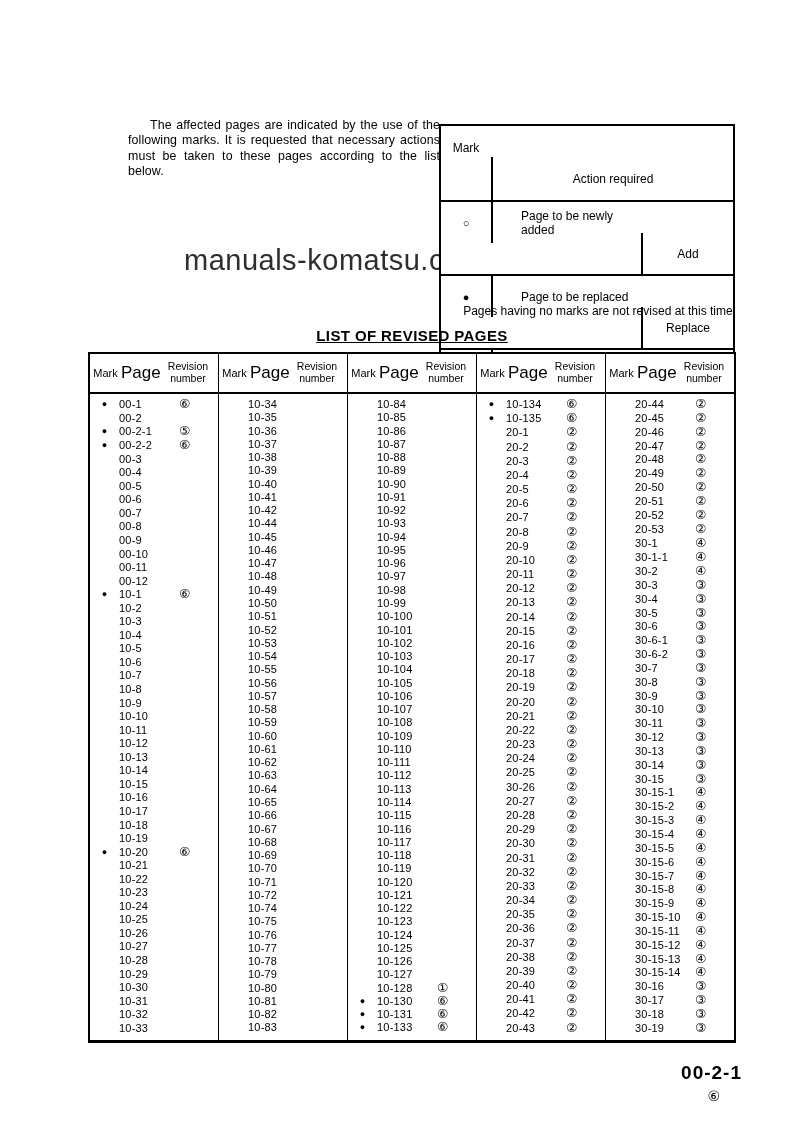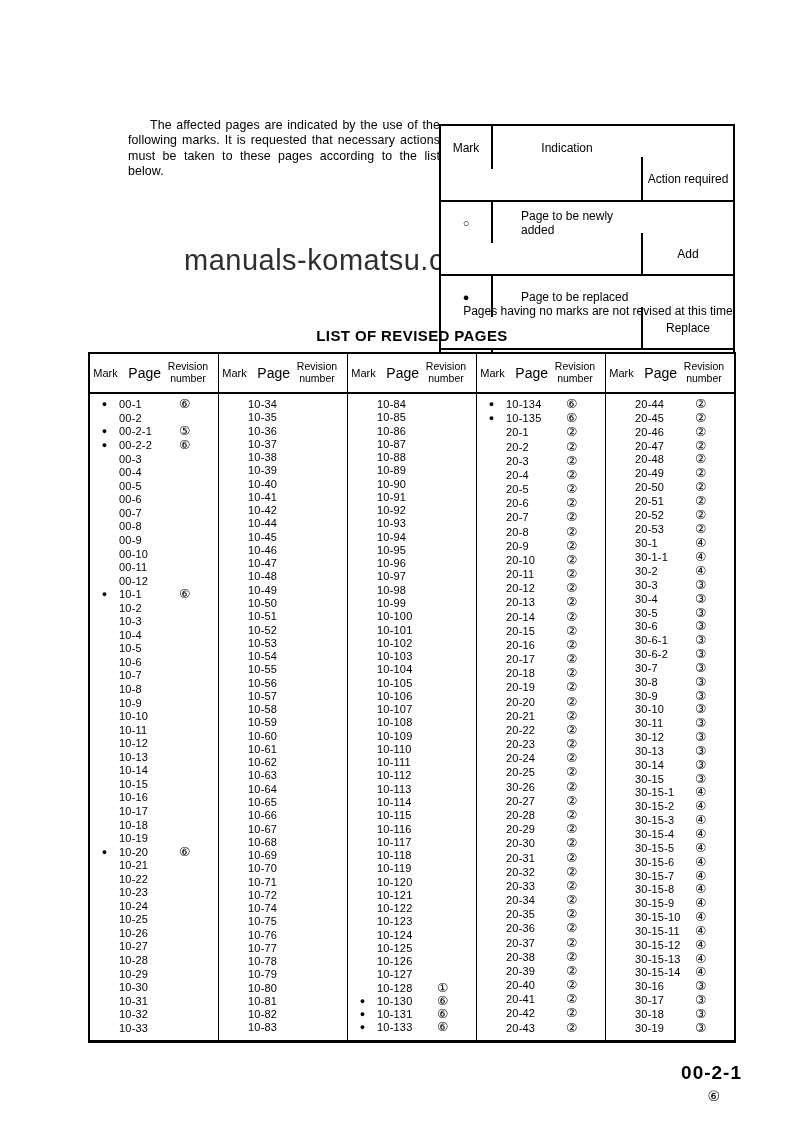--- a/index.html
+++ b/index.html
@@ -47,37 +47,37 @@
 
   
   #note {
     position: absolute; left: 435px; top: 304px; width: 301px;
     font-size: 12px; text-align: right; white-space: nowrap;
   }
 
   
   #list-title {
     position: absolute; left: 88px; top: 327px; width: 648px;
-    text-align: center; font-weight: bold; font-size: 15px; letter-spacing: 0.4px;
+    text-align: center; font-weight: bold; font-size: 15px; letter-spacing: 0.4px; text-decoration: underline;
   }
 
   
   #revised {
     position: absolute; left: 88px; top: 352px; width: 648px; height: 691px;
     border: 2px solid #000; border-bottom-width: 3px;
     box-sizing: border-box; display: flex; flex-direction: column; background: #fff;
   }
   #rev-header { display: flex; height: 38px; border-bottom: 2px solid #000; flex: none; }
   .hgroup {
     flex: 1; display: flex; align-items: center;
     border-left: 1.5px solid #000; box-sizing: border-box;
   }
   .hgroup:first-child { border-left: none; }
   .h-mark { width: 31px; text-align: center; font-size: 11px; flex: none; }
-  .h-page { width: 40px; text-align: right; font-size: 14px; flex: none; }
+  .h-page { width: 40px; text-align: left; font-size: 17px; flex: none; }
   .h-rev  { flex: 1; text-align: center; font-size: 10.5px; line-height: 1.1; padding-right: 3px; }
 
   #rev-body { display: flex; flex: 1; min-height: 0; }
   .tcol {
     flex: 1; border-left: 1.5px solid #000; box-sizing: border-box;
     display: flex; flex-direction: column; justify-content: space-between;
     padding: 4px 0 5px 0;
   }
   .tcol:first-child { border-left: none; }
   .trow { display: flex; align-items: center; line-height: 13px; min-height: 0; }
@@ -100,21 +100,20 @@
 
 <div class="page">
 
   <div id="intro">The affected pages are indicated by the use of the following marks.  It is requested that necessary actions must be taken to these pages according to the list below.</div>
 
   <div id="watermark">manuals-komatsu.com</div>
 
   <div id="legend">
     <div class="lg-row lg-head">
       <div class="lg-cell lg-mark">Mark</div>
-      <div class="lg-cell lg-ind" style="justify-content:center;padding-left:0;">Indication</div>
       <div class="lg-cell lg-act">Action required</div>
     </div>
     <div class="lg-row">
       <div class="lg-cell lg-mark lg-sym">○</div>
       <div class="lg-cell lg-ind">Page to be newly added</div>
       <div class="lg-cell lg-act">Add</div>
     </div>
     <div class="lg-row">
       <div class="lg-cell lg-mark lg-sym">●</div>
       <div class="lg-cell lg-ind">Page to be replaced</div>

